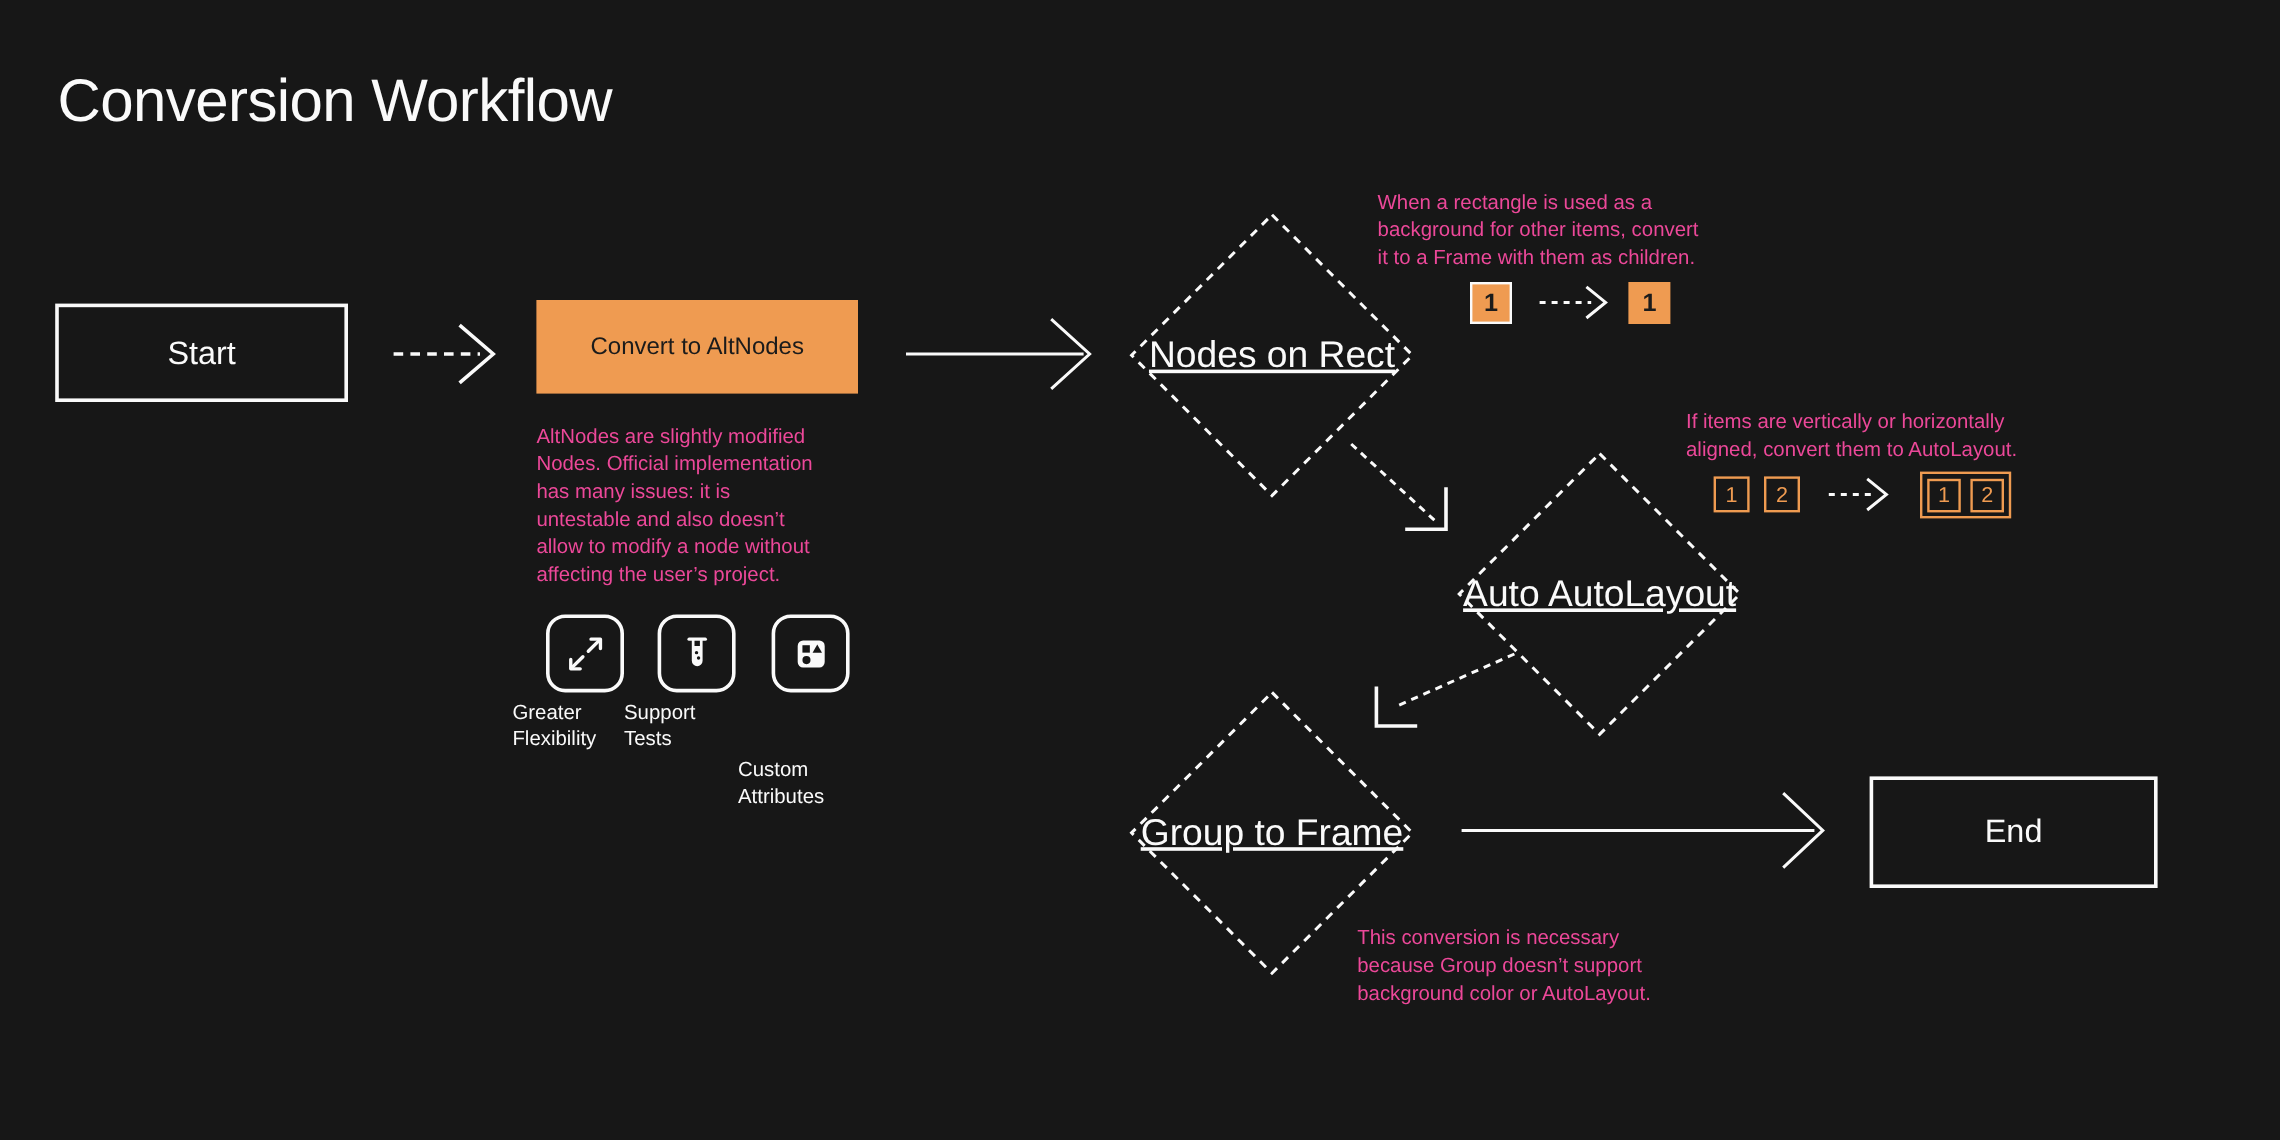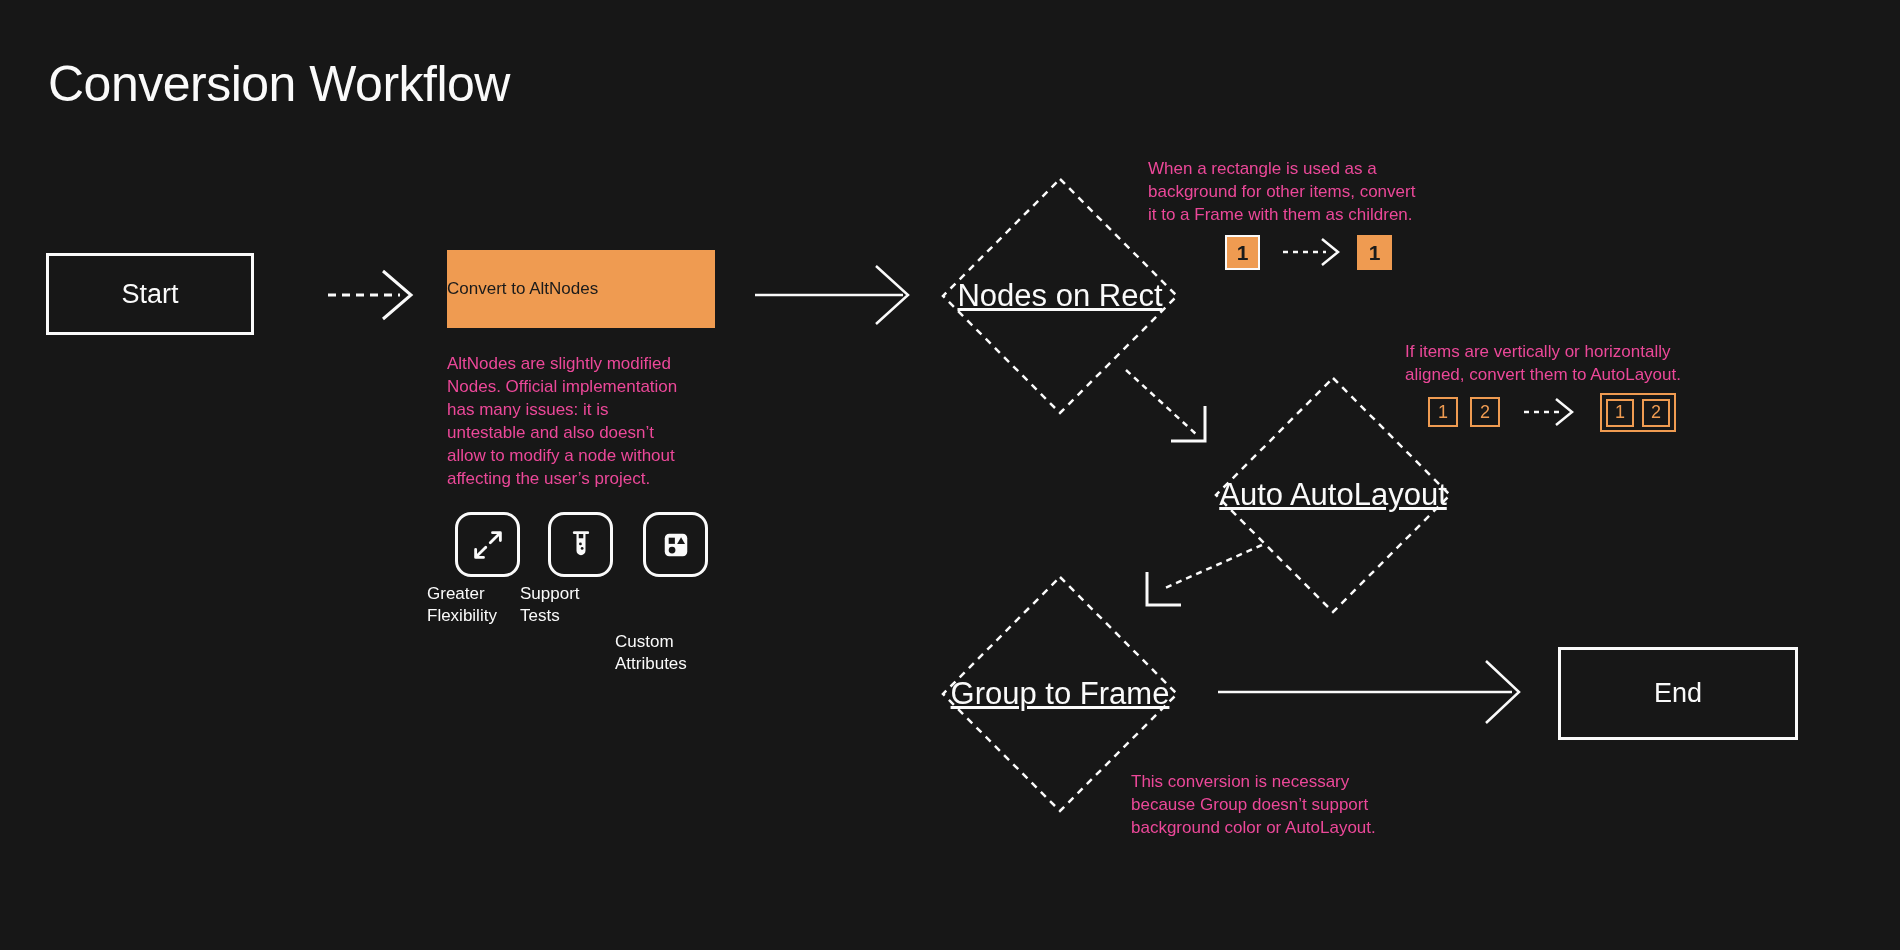--- a/index.html
+++ b/index.html
@@ -11,22 +11,22 @@
     font-family:"Liberation Sans", sans-serif;
   }
   .abs { position:absolute; }
   .page-title { left:48px; top:40px; font-size:50px; font-weight:400; letter-spacing:-0.5px;margin-top:15px; }
   .node-box {
     border:3px solid var(--fg); display:flex; align-items:center; justify-content:center;
     font-size:27px;
   }
   .accent-box {
     background:var(--accent); color:var(--dark);
-    display:flex; align-items:center; justify-content:flex-start;
-    font-size:17px; font-weight:500;
+    display:flex; align-items:center; justify-content:center;
+    font-size:20px; font-weight:500;
   }
   .note { font-size:17px; line-height:23px; white-space:pre-line; color:#ec4899; }
   .diamond-label {
     display:flex; align-items:center; justify-content:center; text-align:center;
     font-size:31px; pointer-events:none;text-decoration:underline;
   }
   .feature-box {
     width:65px; height:65px; border:3px solid var(--fg); border-radius:16px;
     display:flex; align-items:center; justify-content:center;
   }
@@ -90,21 +90,21 @@
 
     <g>
       <line x1="1524" y1="412" x2="1560" y2="412" stroke-width="2.5" stroke-dasharray="5 5"></line>
       <polyline points="1556,399 1572,412 1556,425" stroke-width="2.5"></polyline>
     </g>
   </g>
 </svg>
 
 <div class="abs page-title">Conversion Workflow</div>
 
-<div class="abs node-box" style="left:46px; top:253px; width:208px; height:82px;">
+<div class="abs node-box" style="left:46px; top:253px; width:244px; height:82px;">
   <span>Start</span>
 </div>
 
 <div class="abs accent-box" style="left:447px; top:250px; width:268px; height:78px;">
   <span>Convert to AltNodes</span>
 </div>
 
 <div class="abs note" style="left:447px; top:352px; width:300px;">AltNodes are slightly modified
 Nodes. Official implementation
 has many issues: it is

